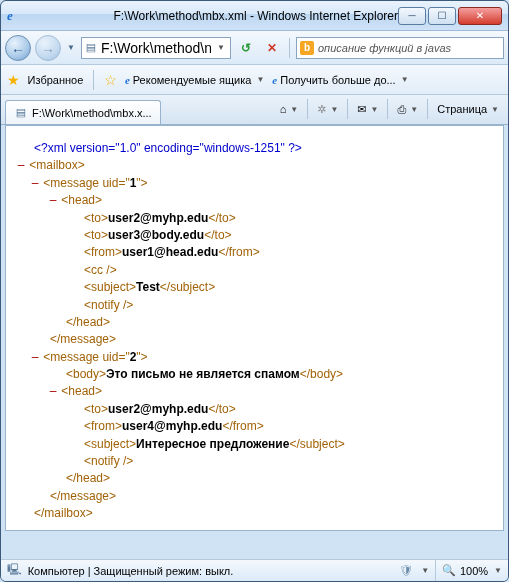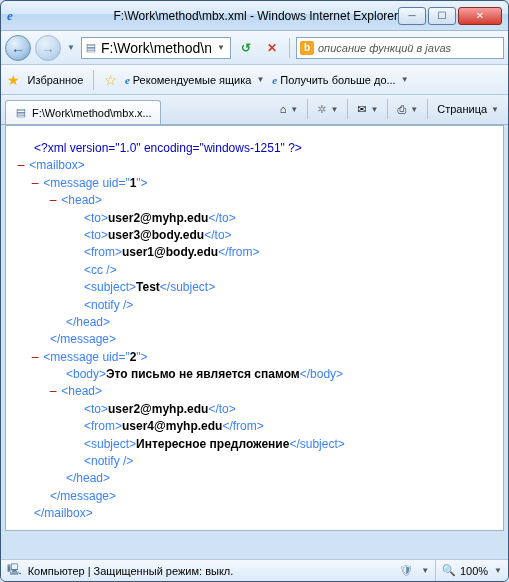--- a/index.html
+++ b/index.html
@@ -107,21 +107,21 @@
     margin:0 4px 4px 4px;
     height: 406px;
     overflow:auto;
     padding: 14px 10px 10px 10px;
     font-family: Verdana, sans-serif;
     font-size: 12px;
     line-height: 1.45;
   }
   .xml-line{white-space:nowrap;}
   .tagblue{color:#0000cc;}
-  .tagred{color:#3b82f6;}
+  .tagred{color:#a16207;}
   .valblack{color:#000;font-weight:bold;}
   .toggle{color:#aa0000;display:inline-block;width:10px;text-align:center;cursor:pointer;}
   .ind{display:inline-block;}
   
   .statusbar{
     height:22px;background:linear-gradient(to bottom,#f3f8fd,#dceaf8);
     border-top:1px solid #b5c9de;display:flex;align-items:center;padding:0 6px;gap:6px;font-size:11px;
     position:absolute;bottom:0;left:0;right:0;
   }
   .statusbar .spacer{flex:1;}
@@ -218,21 +218,21 @@
 </div>
 
 <div class="content">
   <div class="xml-line"><span class="ind" style="width:18px;"></span><span class="tagblue">&lt;?xml version="1.0" encoding="windows-1251" ?&gt;</span></div>
   <div class="xml-line"><span class="toggle">–</span>&nbsp;<span class="tagred">&lt;mailbox&gt;</span></div>
 
   <div class="xml-line"><span class="ind" style="width:14px;"></span><span class="toggle">–</span>&nbsp;<span class="tagred">&lt;message uid="</span><span class="valblack">1</span><span class="tagred">"&gt;</span></div>
   <div class="xml-line"><span class="ind" style="width:32px;"></span><span class="toggle">–</span>&nbsp;<span class="tagred">&lt;head&gt;</span></div>
   <div class="xml-line"><span class="ind" style="width:68px;"></span><span class="tagred">&lt;to&gt;</span><span class="valblack">user2@myhp.edu</span><span class="tagred">&lt;/to&gt;</span></div>
   <div class="xml-line"><span class="ind" style="width:68px;"></span><span class="tagred">&lt;to&gt;</span><span class="valblack">user3@body.edu</span><span class="tagred">&lt;/to&gt;</span></div>
-  <div class="xml-line"><span class="ind" style="width:68px;"></span><span class="tagred">&lt;from&gt;</span><span class="valblack">user1@body.edu</span><span class="tagred">&lt;/from&gt;</span></div>
+  <div class="xml-line"><span class="ind" style="width:68px;"></span><span class="tagred">&lt;from&gt;</span><span class="valblack">user1@head.edu</span><span class="tagred">&lt;/from&gt;</span></div>
   <div class="xml-line"><span class="ind" style="width:68px;"></span><span class="tagred">&lt;cc /&gt;</span></div>
   <div class="xml-line"><span class="ind" style="width:68px;"></span><span class="tagred">&lt;subject&gt;</span><span class="valblack">Test</span><span class="tagred">&lt;/subject&gt;</span></div>
   <div class="xml-line"><span class="ind" style="width:68px;"></span><span class="tagred">&lt;notify /&gt;</span></div>
   <div class="xml-line"><span class="ind" style="width:50px;"></span><span class="tagred">&lt;/head&gt;</span></div>
   <div class="xml-line"><span class="ind" style="width:34px;"></span><span class="tagred">&lt;/message&gt;</span></div>
 
   <div class="xml-line"><span class="ind" style="width:14px;"></span><span class="toggle">–</span>&nbsp;<span class="tagred">&lt;message uid="</span><span class="valblack">2</span><span class="tagred">"&gt;</span></div>
   <div class="xml-line"><span class="ind" style="width:50px;"></span><span class="tagred">&lt;body&gt;</span><span class="valblack">Это письмо не является спамом</span><span class="tagred">&lt;/body&gt;</span></div>
   <div class="xml-line"><span class="ind" style="width:32px;"></span><span class="toggle">–</span>&nbsp;<span class="tagred">&lt;head&gt;</span></div>
   <div class="xml-line"><span class="ind" style="width:68px;"></span><span class="tagred">&lt;to&gt;</span><span class="valblack">user2@myhp.edu</span><span class="tagred">&lt;/to&gt;</span></div>

